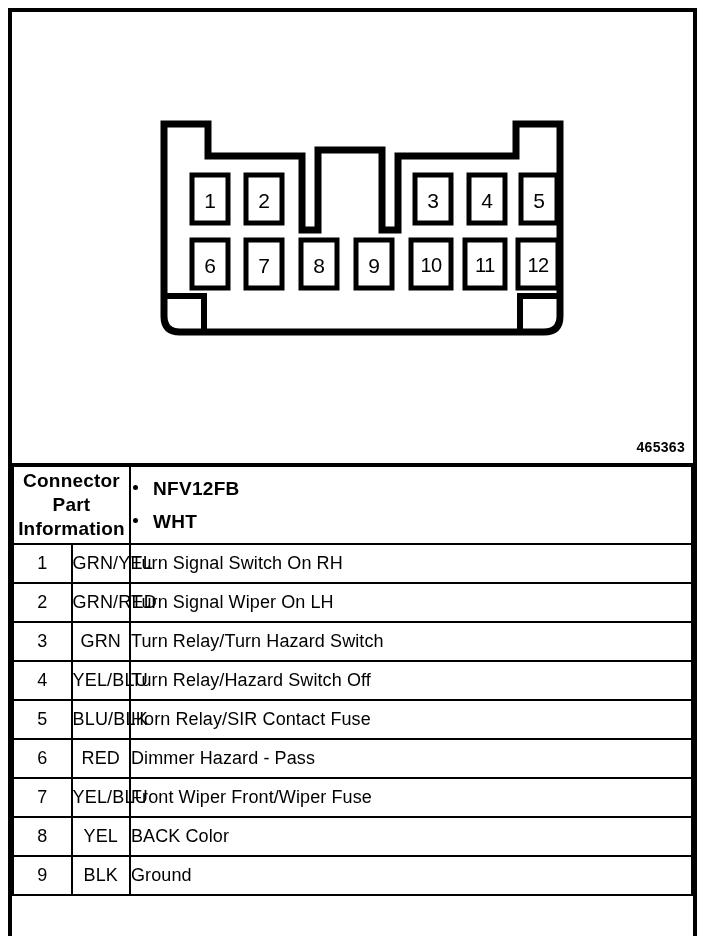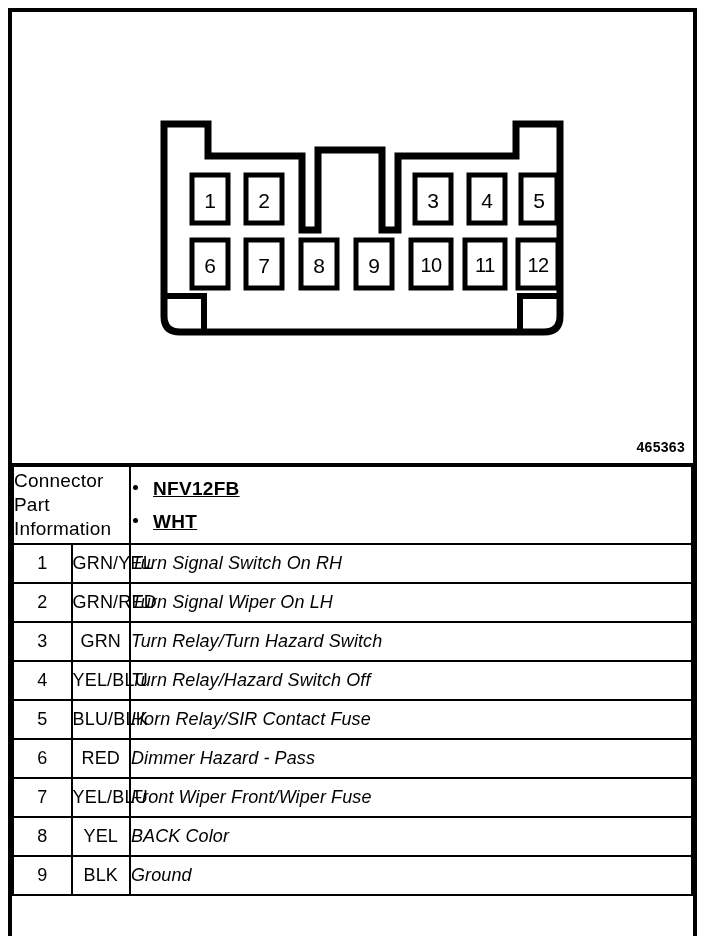--- a/index.html
+++ b/index.html
@@ -91,26 +91,26 @@
   }
   .info-table td {
     border: 2px solid #000000;
     padding: 0;
     color: #000000;
     vertical-align: middle;
   }
   .info-table tr.header-row td { border-top: none; }
   .col-pin   { width: 115px; }
   .col-color { width: 150px; }
-  .col-func  { width: auto; text-decoration: underline; }
+  .col-func  { width: auto; }
 
   .cpi-cell {
-    text-align: left;
+    text-align: center;
     font-size: 19px;
-    font-weight: normal;
+    font-weight: bold;
     line-height: 1.25;
     height: 76px;
     padding: 2px 4px;
     letter-spacing: 0.2px;
   }
   .cpi-list {
     padding: 6px 0 6px 30px;
     height: 76px;
     box-sizing: border-box;
   }
@@ -156,21 +156,20 @@
     font-size: 18px;
     height: 37px;
     letter-spacing: 0.2px;
   }
   .cell-func {
     text-align: left;
     font-size: 18px;
     height: 37px;
     padding-left: 18px;
     letter-spacing: 0.1px;
-    font-style: italic;
   }
 </style>
 </head>
 <body>
 
 <div id="page">
   <div class="sheet">
 
     <div class="illus-panel">
 

